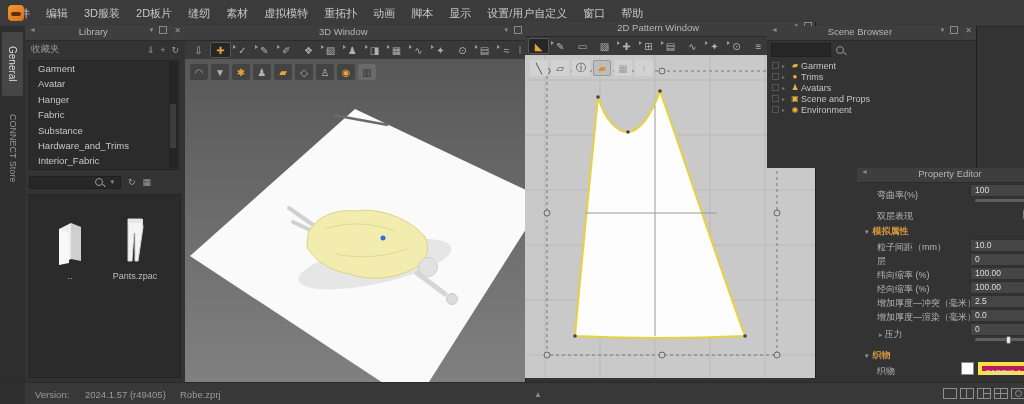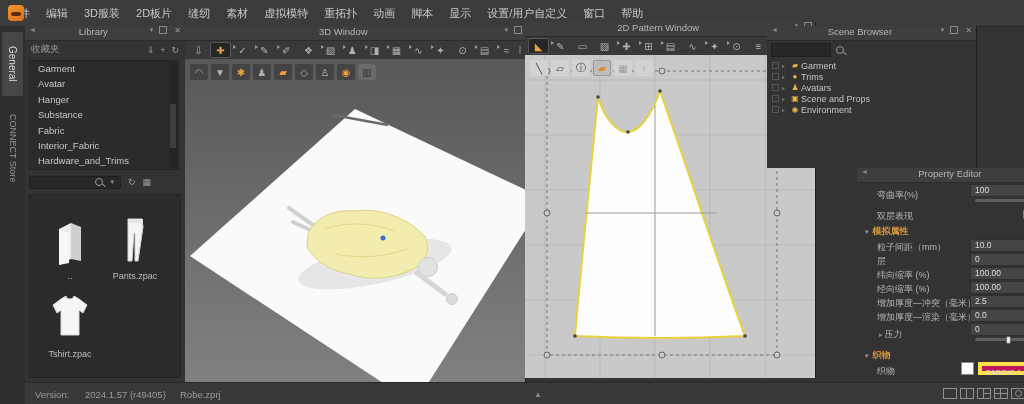--- a/index.html
+++ b/index.html
@@ -144,24 +144,24 @@
     <span>收藏夹</span>
     <span class="sp"></span>
     <span class="fi">⇓</span>
     <span class="fi">+</span>
     <span class="fi">↻</span>
   </div>
   <div class="p liblist">
     <div class="librow">Garment</div>
     <div class="librow">Avatar</div>
     <div class="librow">Hanger</div>
+    <div class="librow">Fabric</div>
     <div class="librow">Substance</div>
-    <div class="librow">Fabric</div>
+    <div class="librow">Hardware_and_Trims</div>
     <div class="librow">Interior_Fabric</div>
-    <div class="librow">Hardware_and_Trims</div>
     <div class="lsb">
         <i></i>
       </div>
   </div>
   <div class="p srow">
     <span class="sinput">
       <span class="mag"></span>
       <span class="caret">▾</span>
     </span>
     <span class="fi">↻</span>
@@ -175,26 +175,20 @@
         <polygon points="12,14 22,18 22,48 12,50" fill="#f8f8f8"></polygon>
       </svg>
       <div class="lbl">..</div>
     </div>
     <div class="thumb" style="left:73px;top:20px">
       <svg width="46" height="50" viewBox="0 0 46 50">
         <path d="M16,4 L30,4 L31,12 L26,46 L23,46 L23,18 L22,18 L20,46 L16,46 Z" fill="#f4f4f4" stroke="#d2d2d2" stroke-width="1"></path>
         <rect x="16" y="4" width="15" height="4" fill="#e6e6e6"></rect>
       </svg>
       <div class="lbl">Pants.zpac</div>
-    </div>
-    <div class="thumb" style="left:8px;top:98px">
-      <svg width="46" height="50" viewBox="0 0 46 50">
-        <path d="M14,6 L19,3 C20,7 26,7 27,3 L32,6 L40,12 L36,20 L32,17 L32,42 L14,42 L14,17 L10,20 L6,12 Z" fill="#f6f6f6" stroke="#d8d8d8" stroke-width="1"></path>
-      </svg>
-      <div class="lbl">Tshirt.zpac</div>
     </div>
   </div>
 </div>
 
 <div class="p panel w3d">
   <div class="hdr">
     <span class="ttl">3D Window</span>
     <span class="caret">▾</span>
     <span class="sqi"></span>
   </div>

